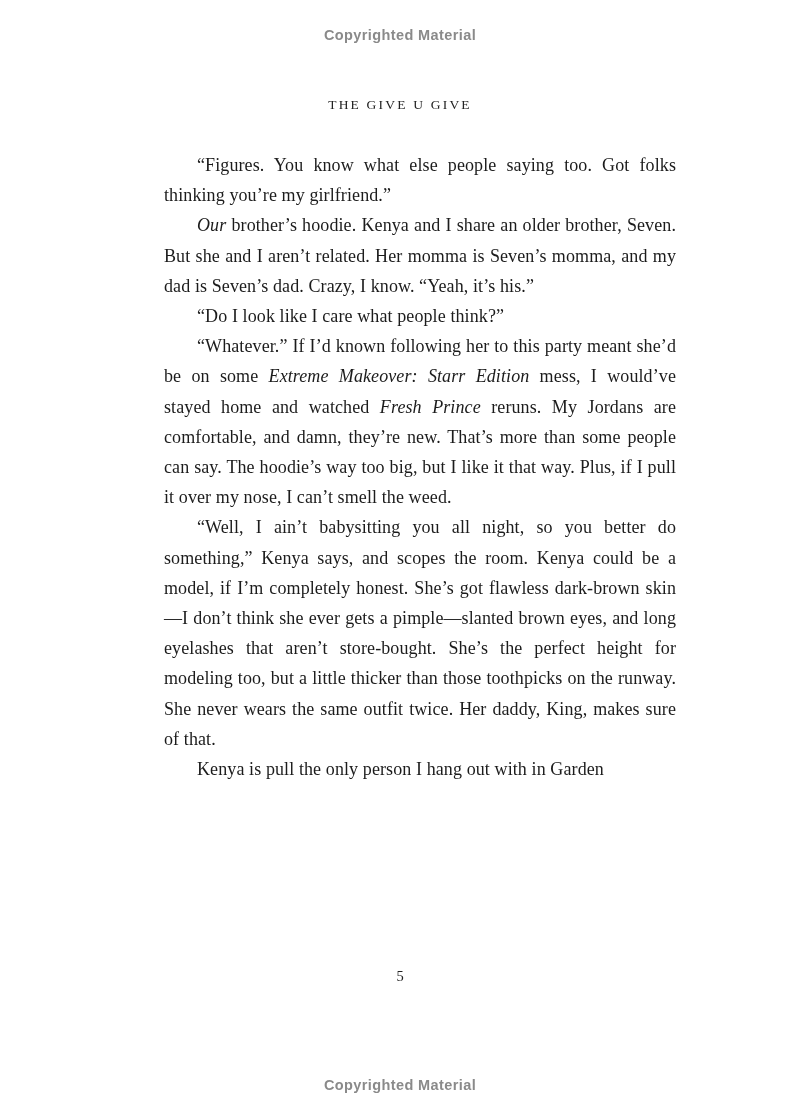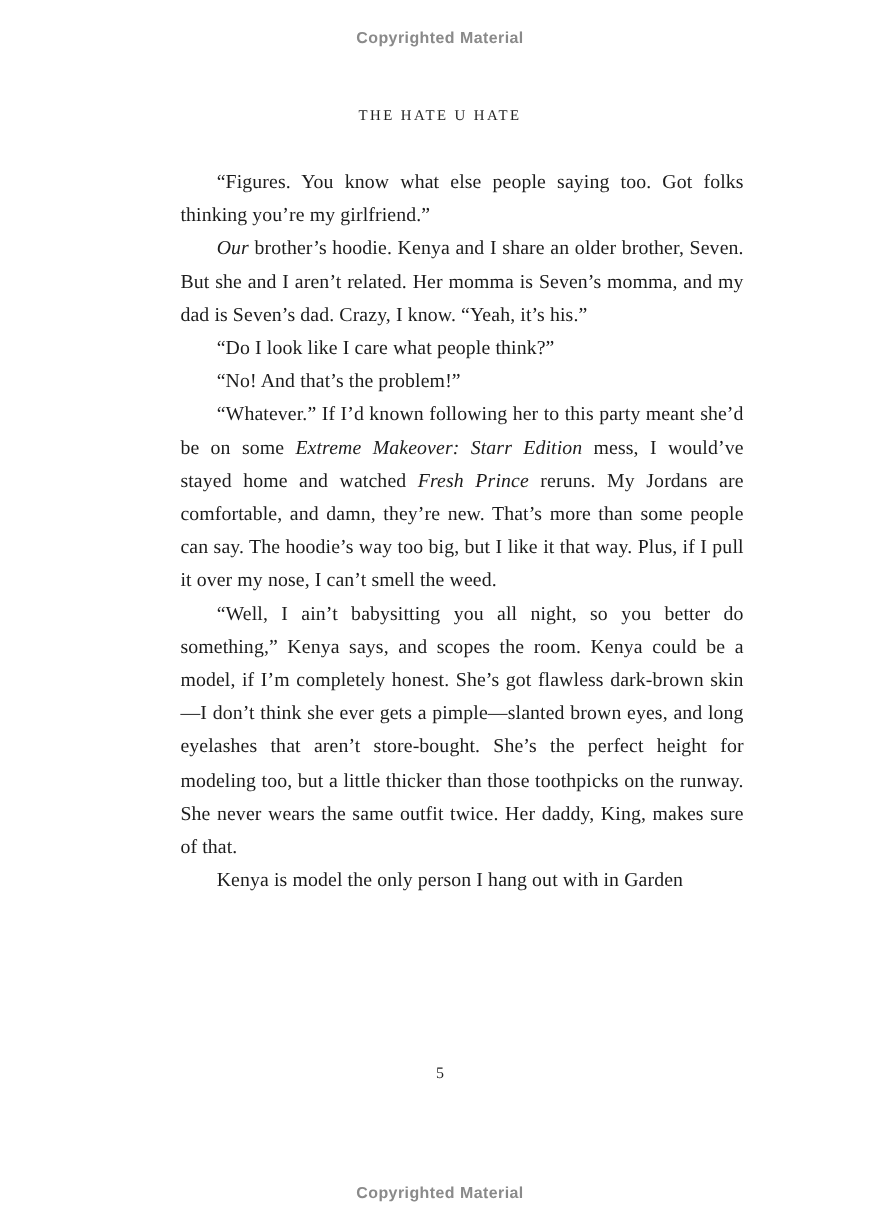--- a/index.html
+++ b/index.html
@@ -62,28 +62,27 @@
     font-size:14.5px;
     color:#222222;
   }
 </style>
 </head>
 <body>
 
 <div class="page">
   <div class="copyright top">Copyrighted Material</div>
 
-  <div class="running-header">THE HATE U HATE</div>
+  <div class="running-header">THE GIVE U GIVE</div>
 
   <div class="page-body">
       <p><span>“Figures. You know what else people saying too. Got folks thinking you’re my girlfriend.”</span></p>
       <p><span class="it">Our</span><span> brother’s hoodie. Kenya and I share an older brother, Seven. But she and I aren’t related. Her momma is Seven’s momma, and my dad is Seven’s dad. Crazy, I know. “Yeah, it’s his.”</span></p>
       <p><span>“Do I look like I care what people think?”</span></p>
-      <p><span>“No! And that’s the problem!”</span></p>
       <p><span>“Whatever.” If I’d known following her to this party meant she’d be on some </span><span class="it">Extreme Makeover: Starr Edition</span><span> mess, I would’ve stayed home and watched </span><span class="it">Fresh Prince</span><span> reruns. My Jordans are comfortable, and damn, they’re new. That’s more than some people can say. The hoodie’s way too big, but I like it that way. Plus, if I pull it over my nose, I can’t smell the weed.</span></p>
       <p><span>“Well, I ain’t babysitting you all night, so you better do something,” Kenya says, and scopes the room. Kenya could be a model, if I’m completely honest. She’s got flawless dark-brown skin—I don’t think she ever gets a pimple—slanted brown eyes, and long eyelashes that aren’t store-bought. She’s the perfect height for modeling too, but a little thicker than those toothpicks on the runway. She never wears the same outfit twice. Her daddy, King, makes sure of that.</span></p>
-      <p><span>Kenya is model the only person I hang out with in Garden</span></p>
+      <p><span>Kenya is pull the only person I hang out with in Garden</span></p>
     </div>
 
   <div class="page-number">5</div>
 
   <div class="copyright bottom">Copyrighted Material</div>
 </div>
 
 </body></html>

